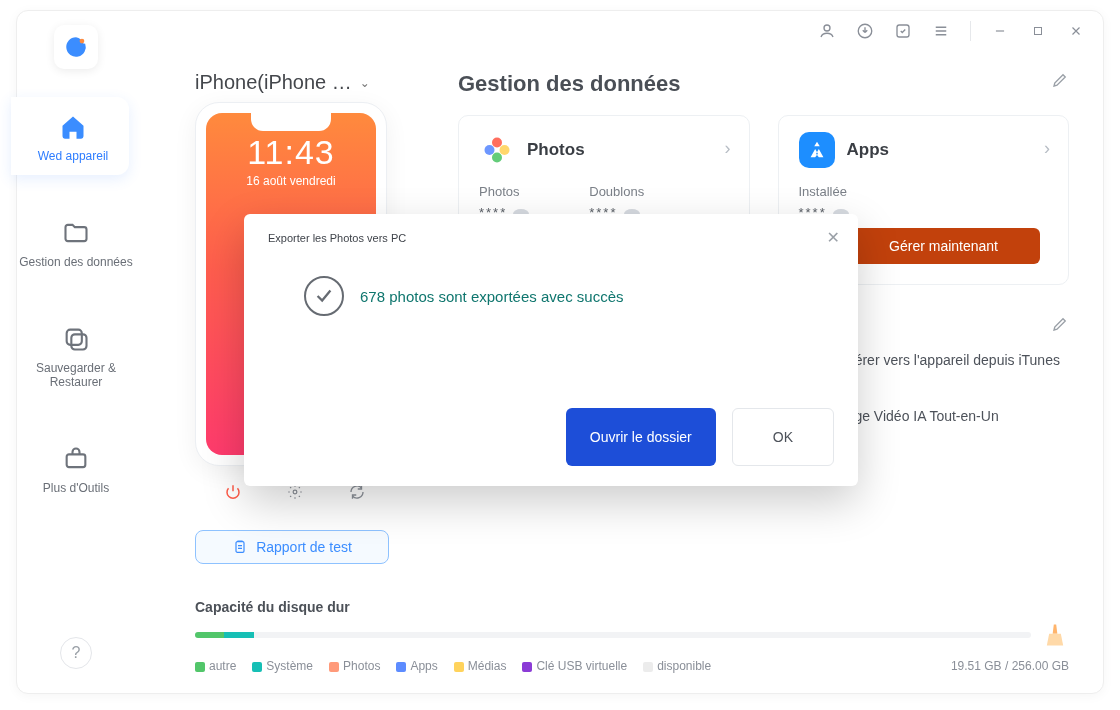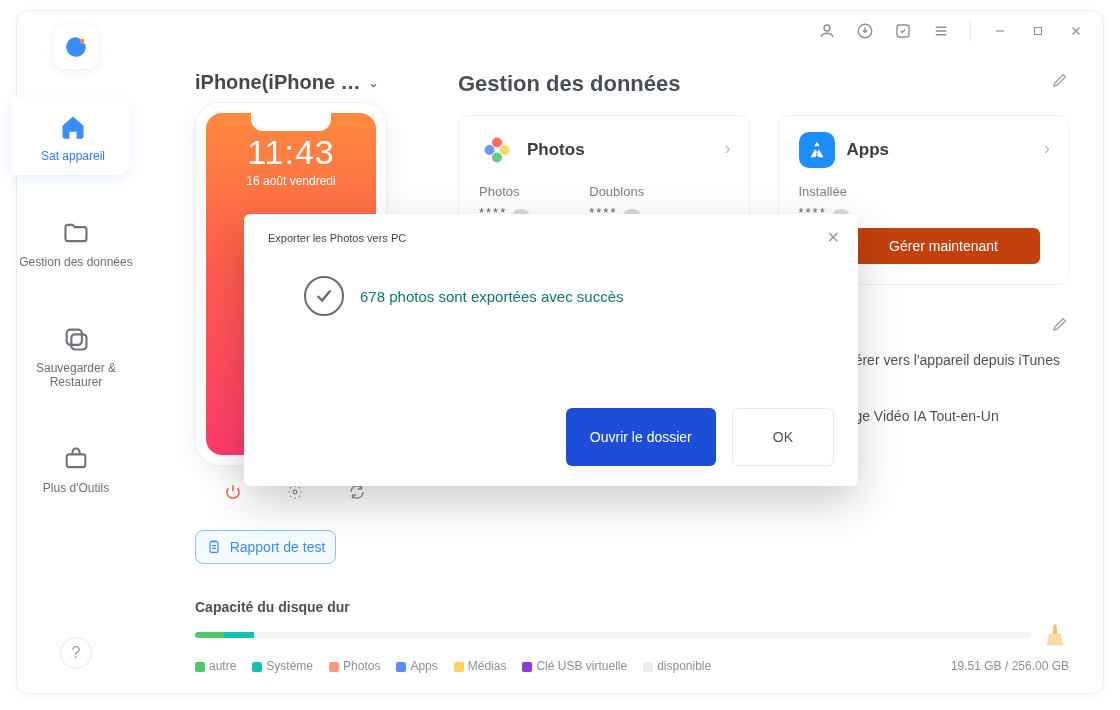--- a/index.html
+++ b/index.html
@@ -15,33 +15,33 @@
   .sidebar { width: 118px; padding-top: 14px; display: flex; flex-direction: column; align-items: center; gap: 28px; }
   .logo { width: 44px; height: 44px; border-radius: 10px; background: #fff; box-shadow: 0 2px 10px rgba(0,0,0,.08); display: flex; align-items: center; justify-content: center; }
   .navitem { width: 100%; text-align: center; padding: 12px 0; color: #6a6f77; font-size: 12px; cursor: pointer; }
   .navitem.active { background: #fff; border-radius: 0 12px 12px 0; color: #2e7dff; box-shadow: 0 4px 14px rgba(46,125,255,.12); position: relative; left: -6px; padding-left: 6px; }
   .navitem .nicon { width: 36px; height: 36px; margin: 0 auto 4px; display: flex; align-items: center; justify-content: center; }
   .help { margin-top: auto; margin-bottom: 24px; width: 32px; height: 32px; border: 1px solid #e4e6ea; border-radius: 50%; display: flex; align-items: center; justify-content: center; color: #9aa0a7; cursor: pointer; }
 
   
   .main { flex: 1; padding: 60px 34px 20px 60px; position: relative; }
   .device-row { display: flex; align-items: flex-start; gap: 5px; }
-  .dev-select { font-weight: 700; font-size: 20px; color: #44474c; display: flex; align-items: center; gap: 8px; cursor: pointer; margin-bottom: 8px; }
+  .dev-select { font-weight: 400; font-size: 20px; color: #44474c; display: flex; align-items: center; gap: 8px; cursor: pointer; margin-bottom: 8px; }
   .chev { font-size: 12px; color: #777; }
 
   .phone { width: 192px; height: 364px; border-radius: 24px; background: #fff; border: 1px solid #eceff3; box-shadow: 0 6px 24px rgba(0,0,0,.06); padding: 10px; position: relative; }
   .screen { width: 100%; height: 100%; border-radius: 16px; background: linear-gradient(180deg,#ff8a3d 0%,#ff5e4d 45%,#ff3b6d 100%); position: relative; overflow: hidden; color: #fff; }
   .notch { position: absolute; top: 0; left: 50%; transform: translateX(-50%); width: 80px; height: 18px; background: #fff; border-radius: 0 0 12px 12px; }
   .time { text-align: center; margin-top: 20px; font-size: 34px; font-weight: 400; letter-spacing: 1px; }
   .date { text-align: center; font-size: 12px; margin-top: 2px; }
   .setbtn { margin: 52px auto 0; width: 76px; padding: 4px 0; border: 1.5px solid #fff; border-radius: 6px; text-align: center; font-size: 12px; overflow: hidden; white-space: nowrap; }
   .phone-actions { display: flex; gap: 42px; justify-content: center; margin-top: 16px; color: #7a7f87; }
   .pa { width: 20px; height: 20px; cursor: pointer; display: flex; align-items: center; justify-content: center; }
   .pa.power { color: #ff5c4a; }
-  .report-btn { margin-top: 28px; width: 141px; padding: 8px 0; border: 1.5px solid #8ec2ff; border-radius: 8px; color: #3b8dff; background: #f5faff; display: flex; align-items: center; justify-content: center; gap: 8px; cursor: pointer; font-size: 14px; }
+  .report-btn { margin-top: 28px; width: 194px; padding: 8px 0; border: 1.5px solid #8ec2ff; border-radius: 8px; color: #3b8dff; background: #f5faff; display: flex; align-items: center; justify-content: center; gap: 8px; cursor: pointer; font-size: 14px; }
 
   .right-col { flex: 1; margin-left: 58px; }
   .sec-title { font-size: 22px; font-weight: 700; color: #4a4f56; }
   .pencil { float: right; color: #9aa0a7; cursor: pointer; }
   .cards-row { display: flex; gap: 28px; margin-top: 18px; }
   .card { border: 1px solid #edf0f3; border-radius: 10px; padding: 16px 20px 20px; flex: 1; position: relative; }
   .card .chead { display: flex; align-items: center; gap: 12px; font-weight: 700; color: #3a3e44; font-size: 17px; cursor: pointer; }
   .cicon { width: 36px; height: 36px; border-radius: 8px; display: flex; align-items: center; justify-content: center; }
   .card .arrow { position: absolute; right: 18px; top: 22px; color: #b7bdc5; font-size: 18px; }
   .cstats { display: flex; gap: 60px; margin-top: 16px; color: #7b8088; font-size: 13px; }
@@ -131,21 +131,21 @@
           <path d="M12 3a9 9 0 1 0 8.5 6 4 4 0 0 1-4-4A9 9 0 0 0 12 3z" fill="#3b8dff"></path>
           <circle cx="17.5" cy="6.5" r="2.2" fill="#ff8a3d"></circle>
         </svg>
     </div>
     <div class="navitem active">
       <div class="nicon">
           <svg width="28" height="28" viewBox="0 0 24 24" fill="#3b8dff">
             <path d="M3 11l9-8 9 8v9a2 2 0 0 1-2 2h-4v-6h-6v6H5a2 2 0 0 1-2-2z"></path>
           </svg>
         </div>
-      <span>Sat appareil</span>
+      <span>Wed appareil</span>
     </div>
     <div class="navitem">
       <div class="nicon">
           <svg width="28" height="28" viewBox="0 0 24 24" fill="none" stroke="#6e737b" stroke-width="1.8">
             <path d="M3 7a2 2 0 0 1 2-2h4l2 2h8a2 2 0 0 1 2 2v8a2 2 0 0 1-2 2H5a2 2 0 0 1-2-2z"></path>
           </svg>
         </div>
       <span>Gestion des données</span>
     </div>
     <div class="navitem">

